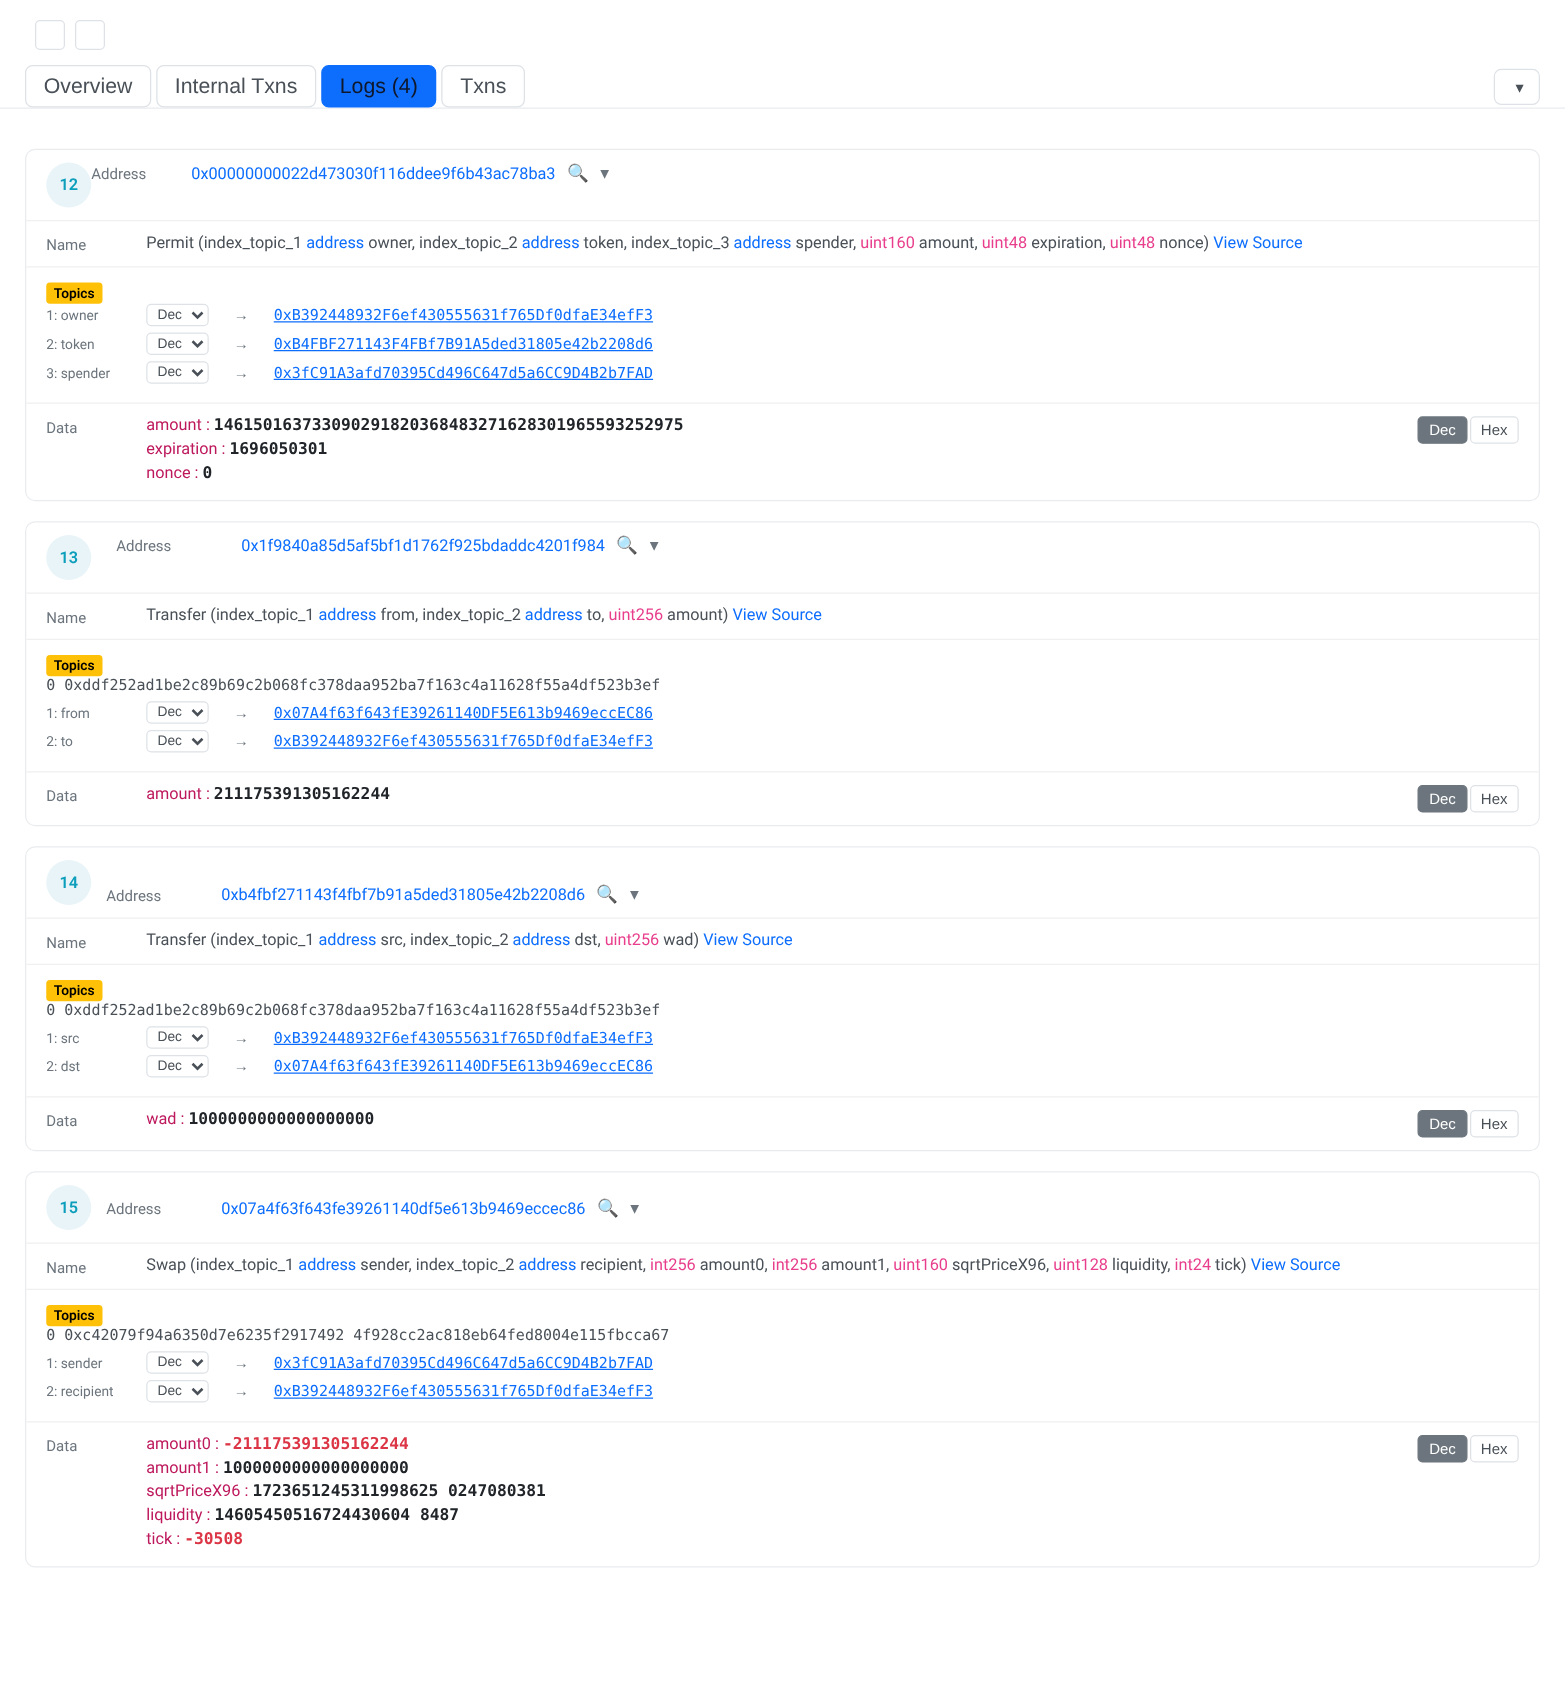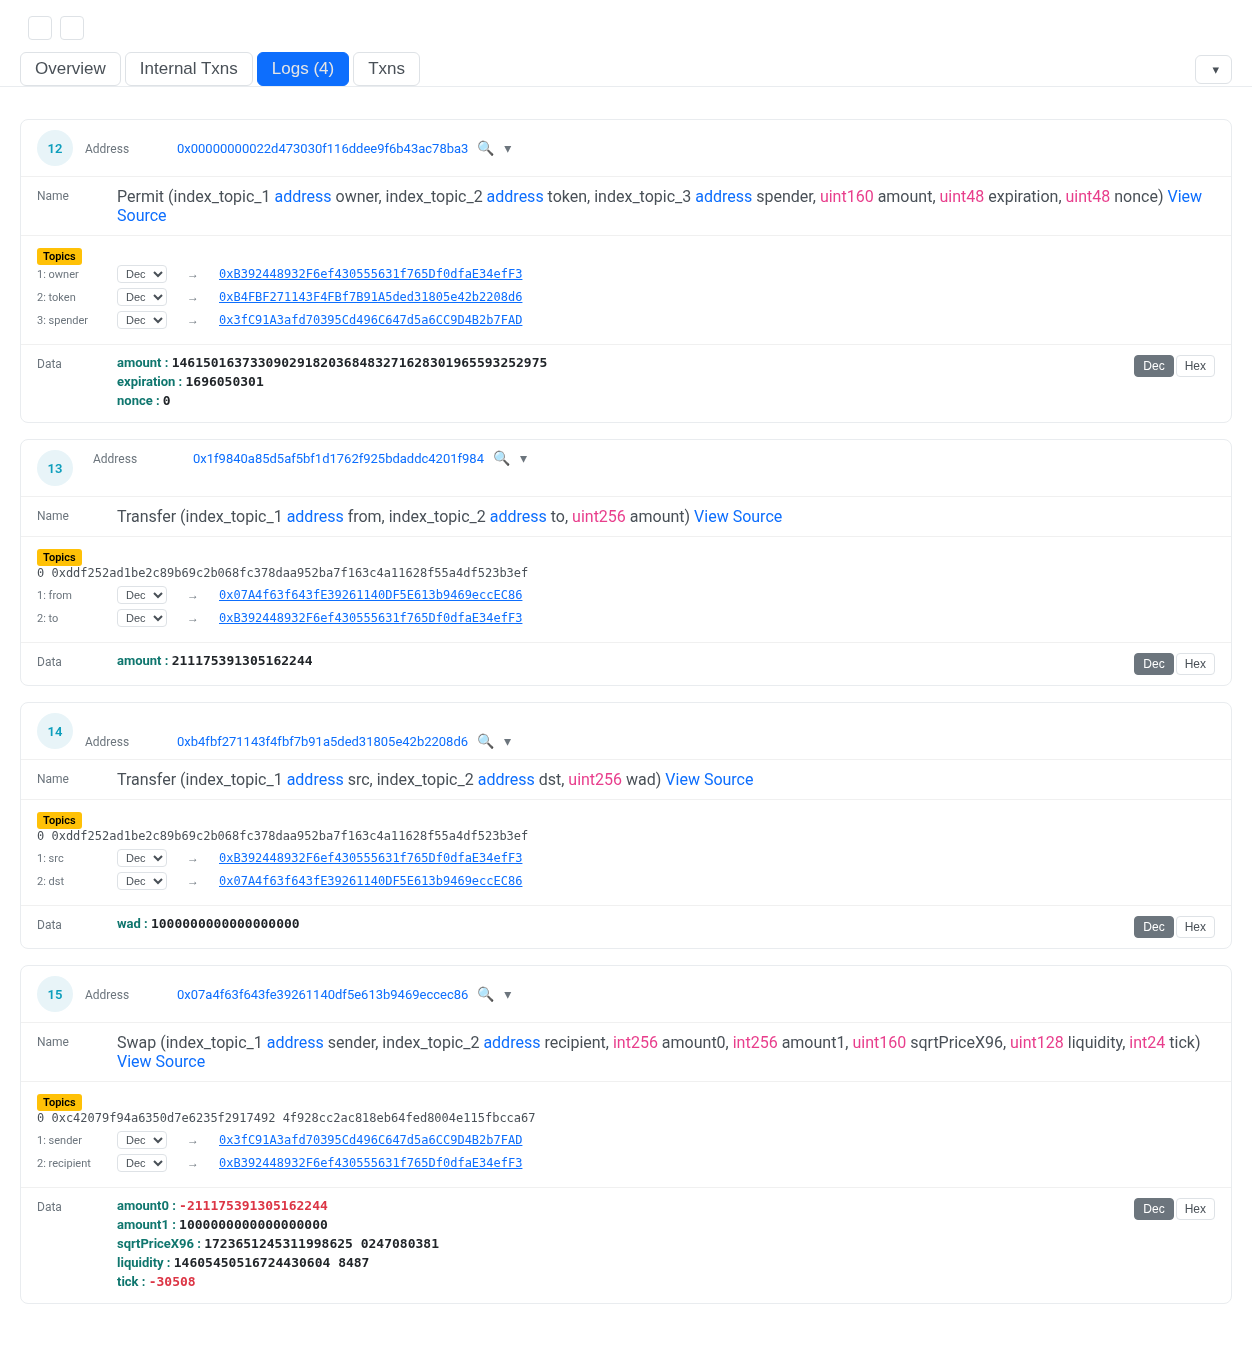--- a/index.html
+++ b/index.html
@@ -5,49 +5,49 @@
     * { box-sizing: border-box; margin: 0; padding: 0; }
     body { font-family: -apple-system, BlinkMacSystemFont, 'Segoe UI', Roboto, sans-serif; font-size: 13px; background: #f8f9fa; color: #212529; }
     .page-container { max-width: 1252px; margin: 0 auto; background: #fff; min-height: 1356px; }
     .page-header { padding: 16px 20px 0; border-bottom: 1px solid #e9ecef; }
     .page-title-row { display: flex; align-items: center; gap: 8px; margin-bottom: 12px; }
     .page-title { font-size: 18px; font-weight: 600; color: #212529; }
     .nav-arrow { width: 24px; height: 24px; border: 1px solid #dee2e6; border-radius: 4px; background: #fff; cursor: pointer; display: flex; align-items: center; justify-content: center; font-size: 12px; color: #6c757d; }
     .tabs-row { display: flex; align-items: center; justify-content: space-between; }
     .tabs { display: flex; gap: 4px; }
     .tab { padding: 6px 14px; border-radius: 6px; border: 1px solid #dee2e6; background: #fff; cursor: pointer; font-size: 17px; color: #495057; font-weight: 500; }
-    .tab.active { background: #0d6efd; color: #e5e5e5; border-color: #0d6efd; }
+    .tab.active { background: #0d6efd; color: #0f172a; border-color: #0d6efd; }
     .more-btn { display: flex; align-items: center; gap: 4px; padding: 6px 12px; border: 1px solid #dee2e6; border-radius: 6px; background: #fff; cursor: pointer; font-size: 13px; color: #495057; }
     .content-area { padding: 16px 20px; }
     .section-title { font-size: 14px; font-weight: 600; margin-bottom: 16px; color: #212529; }
     .log-card { border: 1px solid #e9ecef; border-radius: 8px; margin-bottom: 16px; overflow: hidden; }
     .log-row { display: flex; padding: 10px 16px; border-bottom: 1px solid #f0f0f0; align-items: flex-start; }
     .log-row:last-child { border-bottom: none; }
     .log-label { width: 80px; min-width: 80px; color: #6c757d; font-size: 12px; padding-top: 2px; }
     .log-content { flex: 1; }
     .address-link { color: #0d6efd; text-decoration: none; font-size: 13px; }
     .icon-btn { background: none; border: none; cursor: pointer; color: #6c757d; margin-left: 6px; font-size: 14px; }
-    .name-text { font-size: 16px; color: #495057; }
+    .name-text { font-size: 13px; color: #495057; }
     .kw-address { color: #0d6efd; }
     .kw-uint { color: #e83e8c; }
     .kw-int { color: #e83e8c; }
     .view-source { color: #0d6efd; cursor: pointer; text-decoration: none; }
     .topics-label { background: #ffc107; color: #000; font-size: 11px; font-weight: 600; padding: 2px 6px; border-radius: 3px; margin-right: 8px; display: inline-block; }
     .topic-zero { font-size: 12px; color: #495057; margin-bottom: 6px; font-family: monospace; }
     .topic-indexed { display: flex; align-items: center; gap: 20px; margin-bottom: 5px; }
     .topic-index-badge { font-size: 11px; color: #6c757d; width: 60px; }
     .dec-select { font-size: 11px; padding: 1px 4px; border: 1px solid #dee2e6; border-radius: 4px; background: #fff; color: #495057; cursor: pointer; }
     .arrow-icon { color: #6c757d; font-size: 12px; }
     .topic-value { color: #0d6efd; font-size: 12px; font-family: monospace; }
     .dec-hex-btns { display: flex; gap: 2px; margin-left: auto; }
     .dec-hex-btn { padding: 3px 8px; border: 1px solid #dee2e6; border-radius: 4px; font-size: 12px; cursor: pointer; background: #fff; color: #495057; }
     .dec-hex-btn.active { background: #6c757d; color: #fff; border-color: #6c757d; }
     .log-number { width: 36px; height: 36px; border-radius: 50%; background: #e8f4f8; color: #0d9ebc; display: flex; align-items: center; justify-content: center; font-size: 13px; font-weight: 600; flex-shrink: 0; }
     .data-line { margin-bottom: 4px; font-size: 13px; }
-    .data-key { color: #0f766e; font-weight: bold; }
+    .data-key { color: #be185d; }
     .data-val { font-weight: 600; color: #212529; font-family: monospace; }
     .topics-row { display: flex; align-items: flex-start; padding: 10px 16px; border-bottom: 1px solid #f0f0f0; flex-direction: column; }
     .topics-content { flex: 1; }
     .kw-fn { color: #495057; }
     .data-row-flex { display: flex; align-items: flex-start; padding: 10px 16px; }
     .data-values-col { flex: 1; }
     .negative { color: #dc3545; }
   </style>
 </head>
 <body>
@@ -70,21 +70,21 @@
         <span></span>
         <span>▾</span>
       </button>
     </div>
   </div>
   <div class="content-area">
     <div class="section-title"></div>
     <div id="logs-container">
         <div class="log-card">
           <div class="log-row">
-    <div style="display:flex;align-items:center;gap:12px;width:100%;">
+    <div style="display:flex;width:100%;">
       <div class="log-number">12</div>
       <div class="log-label">Address</div>
       <div>
         <a class="address-link" href="#">0x00000000022d473030f116ddee9f6b43ac78ba3</a>
         <button class="icon-btn">🔍</button>
         <button class="icon-btn">▾</button>
       </div>
     </div>
   </div>
           <div class="log-row">

